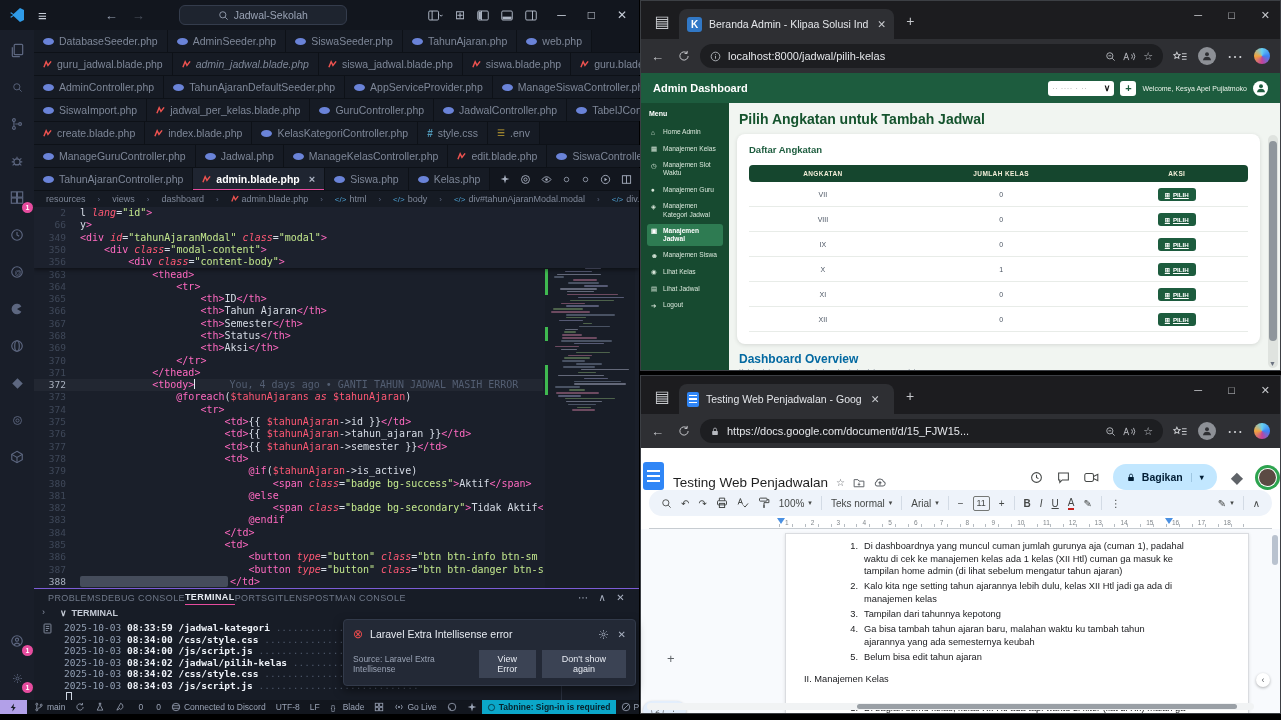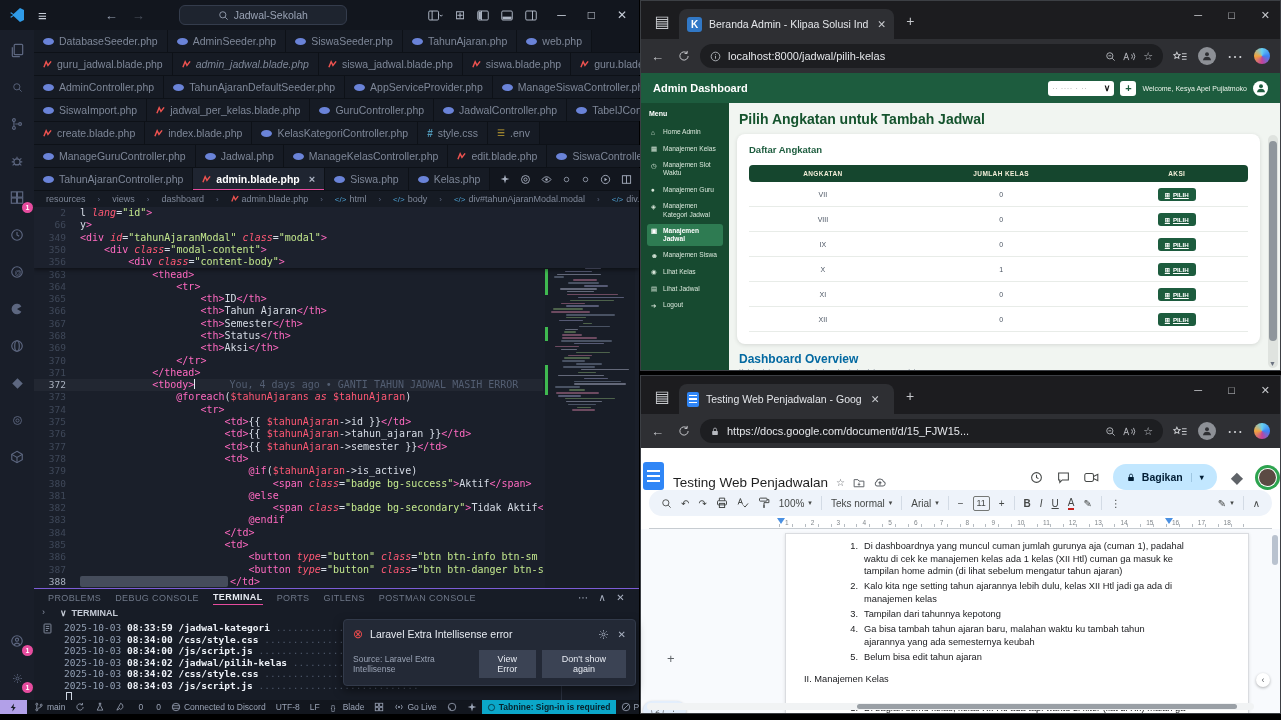--- a/index.html
+++ b/index.html
@@ -48,21 +48,21 @@
   .cline .src{flex:1;color:#d6dce6;overflow:hidden}
   .lines{position:absolute;left:0;right:96px;top:61.5px;bottom:0;overflow:hidden}
   .cw{color:#d6dce6}.cp{color:#ff6ac1}.cs{color:#c3e88d}.cv{color:#ff5874}.cb{color:#535e72;padding-left:34px}
   .cit{color:#ff5874;font-style:italic}
   .caret{display:inline-block;width:1px;height:10px;background:#e8edf5;vertical-align:-1px}
   .selblk{display:inline-block;width:148px;height:11px;background:rgba(140,150,170,.38);border-radius:2px;vertical-align:-2px;margin-right:2px}
   .minimap{position:absolute;right:4px;top:0;bottom:0;width:90px;background:#181d27;overflow:hidden;padding:3px 0 0 6px}
   .minimap .mrow{height:1.5px;margin-bottom:1.4px;border-radius:1px;opacity:.75}
   .minimap .diff{position:absolute;left:0;width:3px;background:#3fb950}
   .vs-panel{height:112px;flex:none;background:#171c26;border-top:1px solid #7c5cd6;position:relative;display:flex;flex-direction:column}
-  .panel-tabs{display:flex;align-items:center;gap:14px;height:17px;padding:0 14px;font-size:9px;letter-spacing:.4px;color:#6f7889}
+  .panel-tabs{display:flex;align-items:center;height:17px;padding:0 14px;font-size:9px;letter-spacing:.4px;color:#6f7889}
   .panel-tabs .pt{cursor:pointer;padding:2px 0}
   .panel-tabs .pt.on{color:#e7ebf2;font-weight:bold;border-bottom:1px solid #e64c9e}
   .panel-tabs .pright{margin-left:auto;display:flex;gap:10px;color:#aab2c2;font-size:10px}
   .term-head{display:flex;align-items:center;gap:5px;font-size:9px;font-weight:bold;color:#c5cbd6;padding:2px 0 2px 26px}
   .term-rail{position:absolute;left:8px;top:18px;display:flex;flex-direction:column;gap:6px;color:#8a93a5;font-size:9px}
   .term-body{flex:1;display:flex;min-height:0}
   .term-lines{flex:1;padding:2px 0 0 30px;font-family:"DejaVu Sans Mono","Liberation Mono",monospace;font-size:9.5px;line-height:11.6px;color:#cfd6e2;overflow:hidden;white-space:nowrap}
   .tl .d{color:#93a0b4}.tl .t{color:#eef2f8;font-weight:bold}.tl .p{color:#eef2f8;font-weight:bold}.tl .dots{color:#4c5668}.tl .ms{color:#7d9fc0}
   .tcursor{display:inline-block;width:6px;height:10px;border:1px solid #cfd6e2;margin-left:2px}
   .shells{width:78px;flex:none;border-left:1px solid #2a3140;padding:3px 4px;font-size:9px;color:#aab2c2;display:flex;flex-direction:column;gap:4px}

